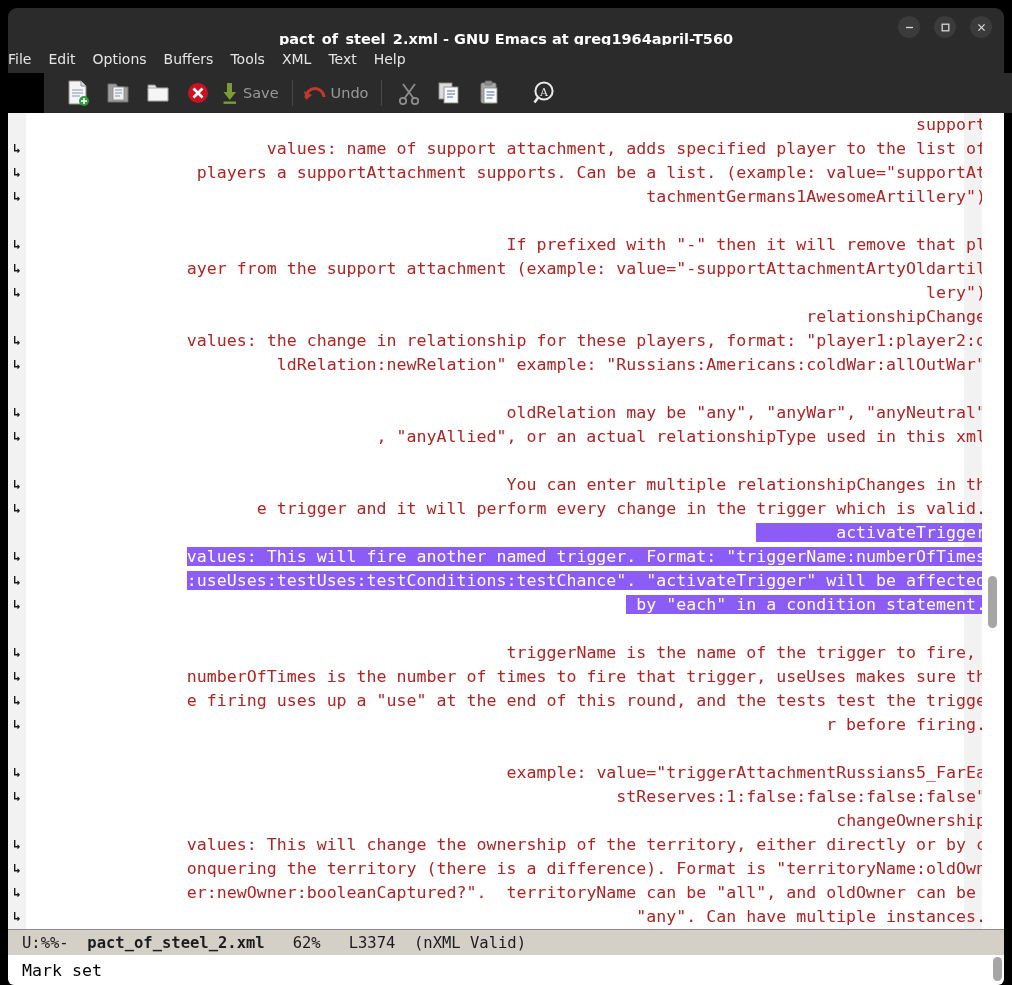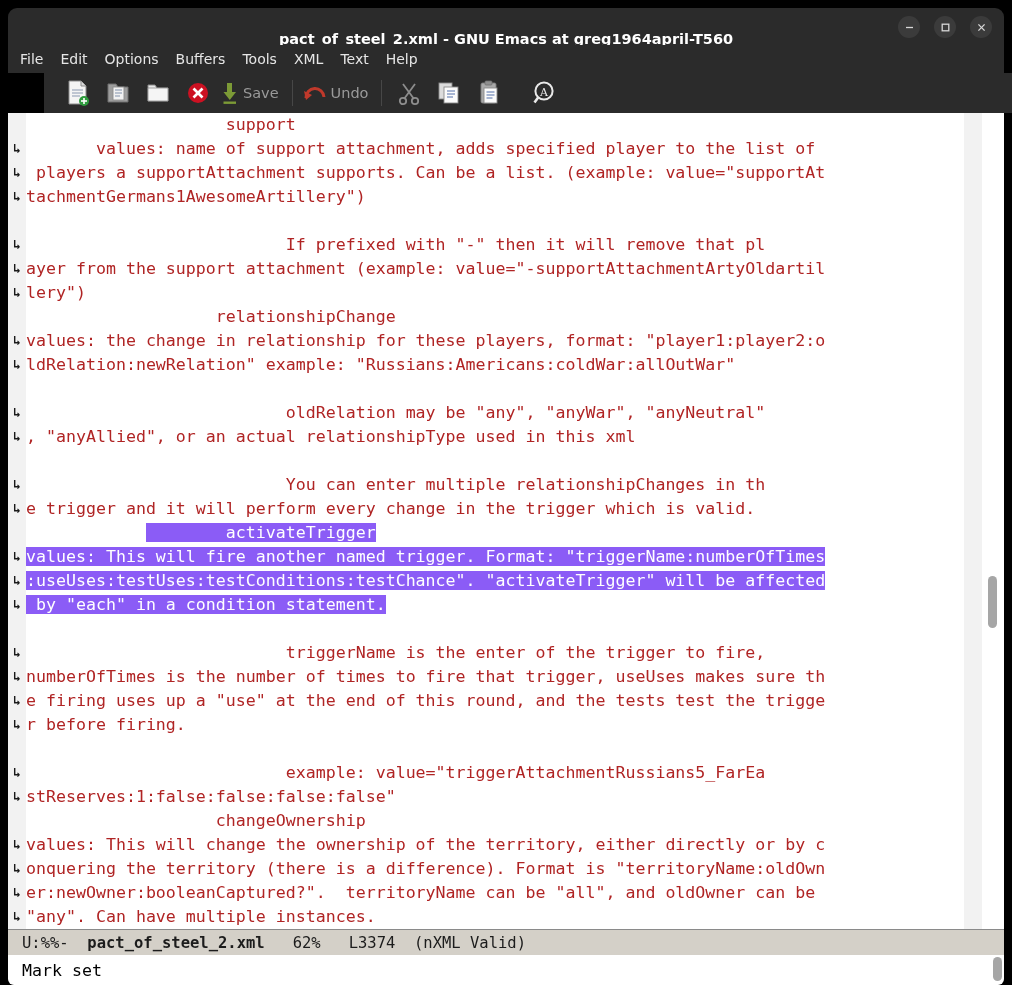--- a/index.html
+++ b/index.html
@@ -64,21 +64,20 @@
 
   
   #menubar {
     position: absolute;
     left: 8px; top: 45px;
     width: 996px;
     height: 28px;
     background: #2b2b2b;
     display: flex;
     align-items: center;
-    padding-left: 12px;
     box-sizing: border-box;
   }
   .menu-item {
     color: #e6e6e6;
     font-size: 14px;
     font-family: "DejaVu Sans", sans-serif;
     margin-right: 17px;
     cursor: pointer;
     white-space: nowrap;
   }
@@ -171,20 +170,21 @@
   }
   .line {
     position: relative;
     height: 24px;
     line-height: 24px;
     white-space: pre;
     font-family: "DejaVu Sans Mono", monospace;
     font-size: 16.6px;
     color: #b02424;
     overflow: hidden;
+    text-align: right;
   }
   .line .seg { }
   .hl {
     background: #8b5cf6;
     color: #ffffff;
   }
 
   .fr-mark {
     position: absolute;
     width: 18px;
@@ -431,21 +431,21 @@
         <div class="line"><span class="seg"></span><span class="seg hl">values: This will fire another named trigger. Format: "triggerName:numberOfTimes</span><span class="seg"></span></div>
         <div class="fr-mark" style="left: -18px; top: 432px;">↳</div>
         <div class="fr-mark" style="left: 960px; top: 432px;">↳</div>
         <div class="line"><span class="seg"></span><span class="seg hl">:useUses:testUses:testConditions:testChance". "activateTrigger" will be affected</span><span class="seg"></span></div>
         <div class="fr-mark" style="left: -18px; top: 456px;">↳</div>
         <div class="fr-mark" style="left: 960px; top: 456px;">↳</div>
         <div class="line"><span class="seg"></span><span class="seg hl"> by "each" in a condition statement.</span><span class="seg"></span></div>
         <div class="fr-mark" style="left: -18px; top: 480px;">↳</div>
         <div class="line"><span class="seg"></span></div>
         <div class="fr-mark" style="left: 960px; top: 504px;">↳</div>
-        <div class="line"><span class="seg">                          triggerName is the enter of the trigger to fire, </span></div>
+        <div class="line"><span class="seg">                          triggerName is the name of the trigger to fire, </span></div>
         <div class="fr-mark" style="left: -18px; top: 528px;">↳</div>
         <div class="fr-mark" style="left: 960px; top: 528px;">↳</div>
         <div class="line"><span class="seg">numberOfTimes is the number of times to fire that trigger, useUses makes sure th</span></div>
         <div class="fr-mark" style="left: -18px; top: 552px;">↳</div>
         <div class="fr-mark" style="left: 960px; top: 552px;">↳</div>
         <div class="line"><span class="seg">e firing uses up a "use" at the end of this round, and the tests test the trigge</span></div>
         <div class="fr-mark" style="left: -18px; top: 576px;">↳</div>
         <div class="fr-mark" style="left: 960px; top: 576px;">↳</div>
         <div class="line"><span class="seg">r before firing.</span></div>
         <div class="fr-mark" style="left: -18px; top: 600px;">↳</div>

